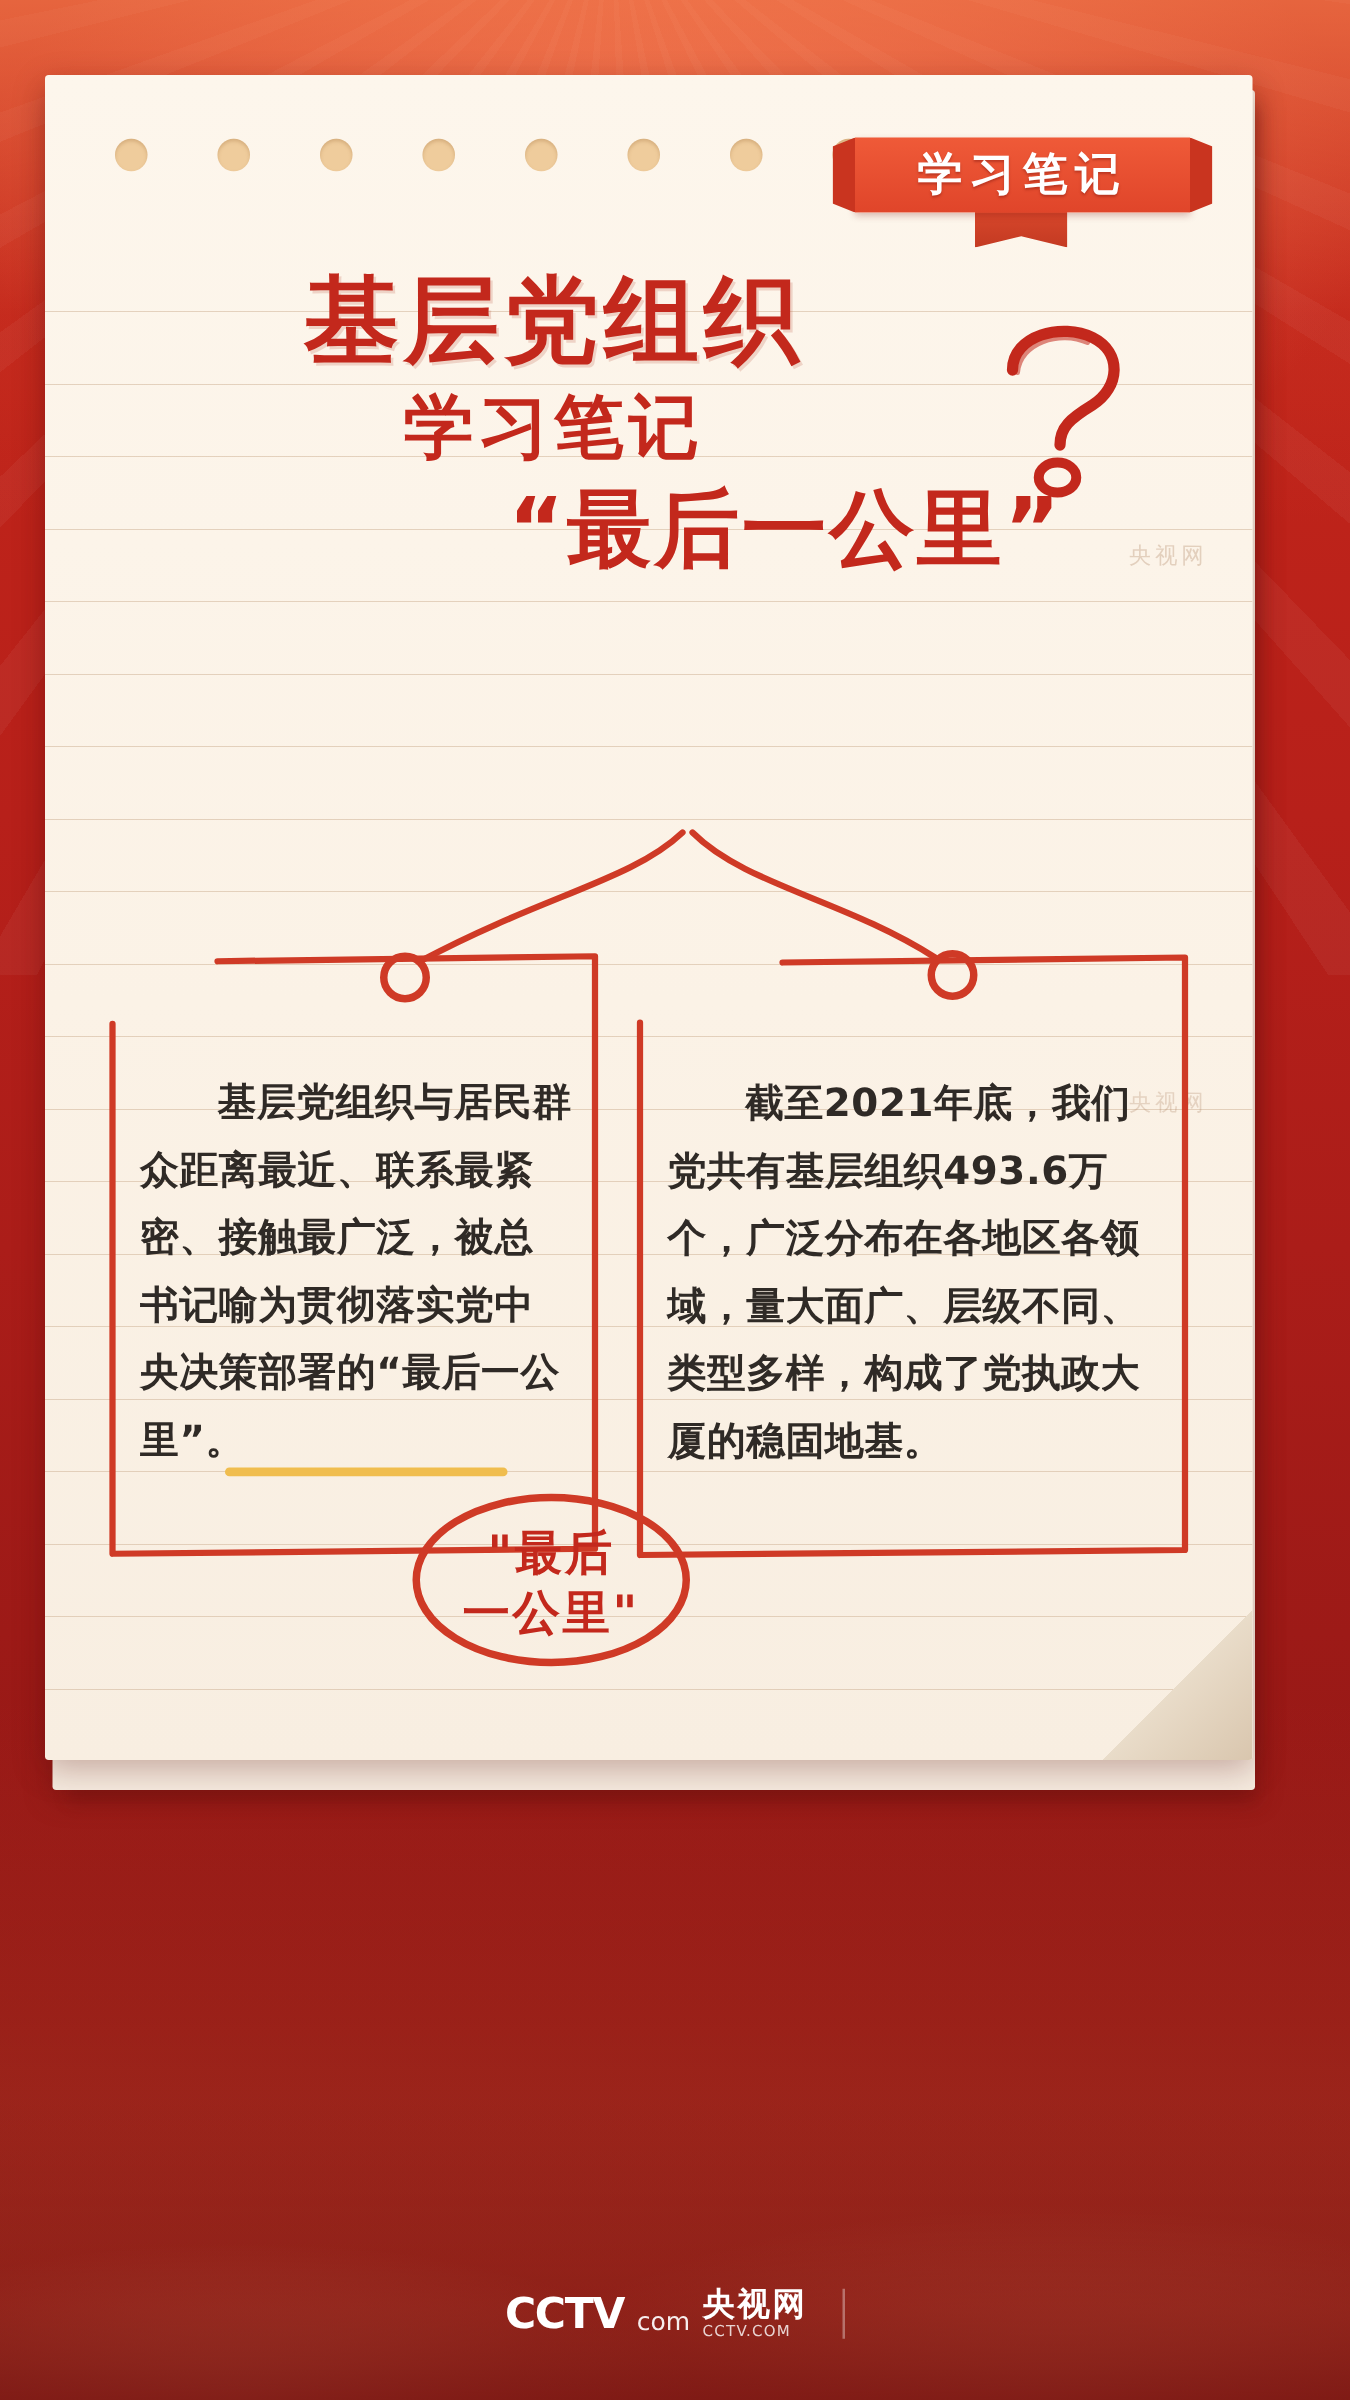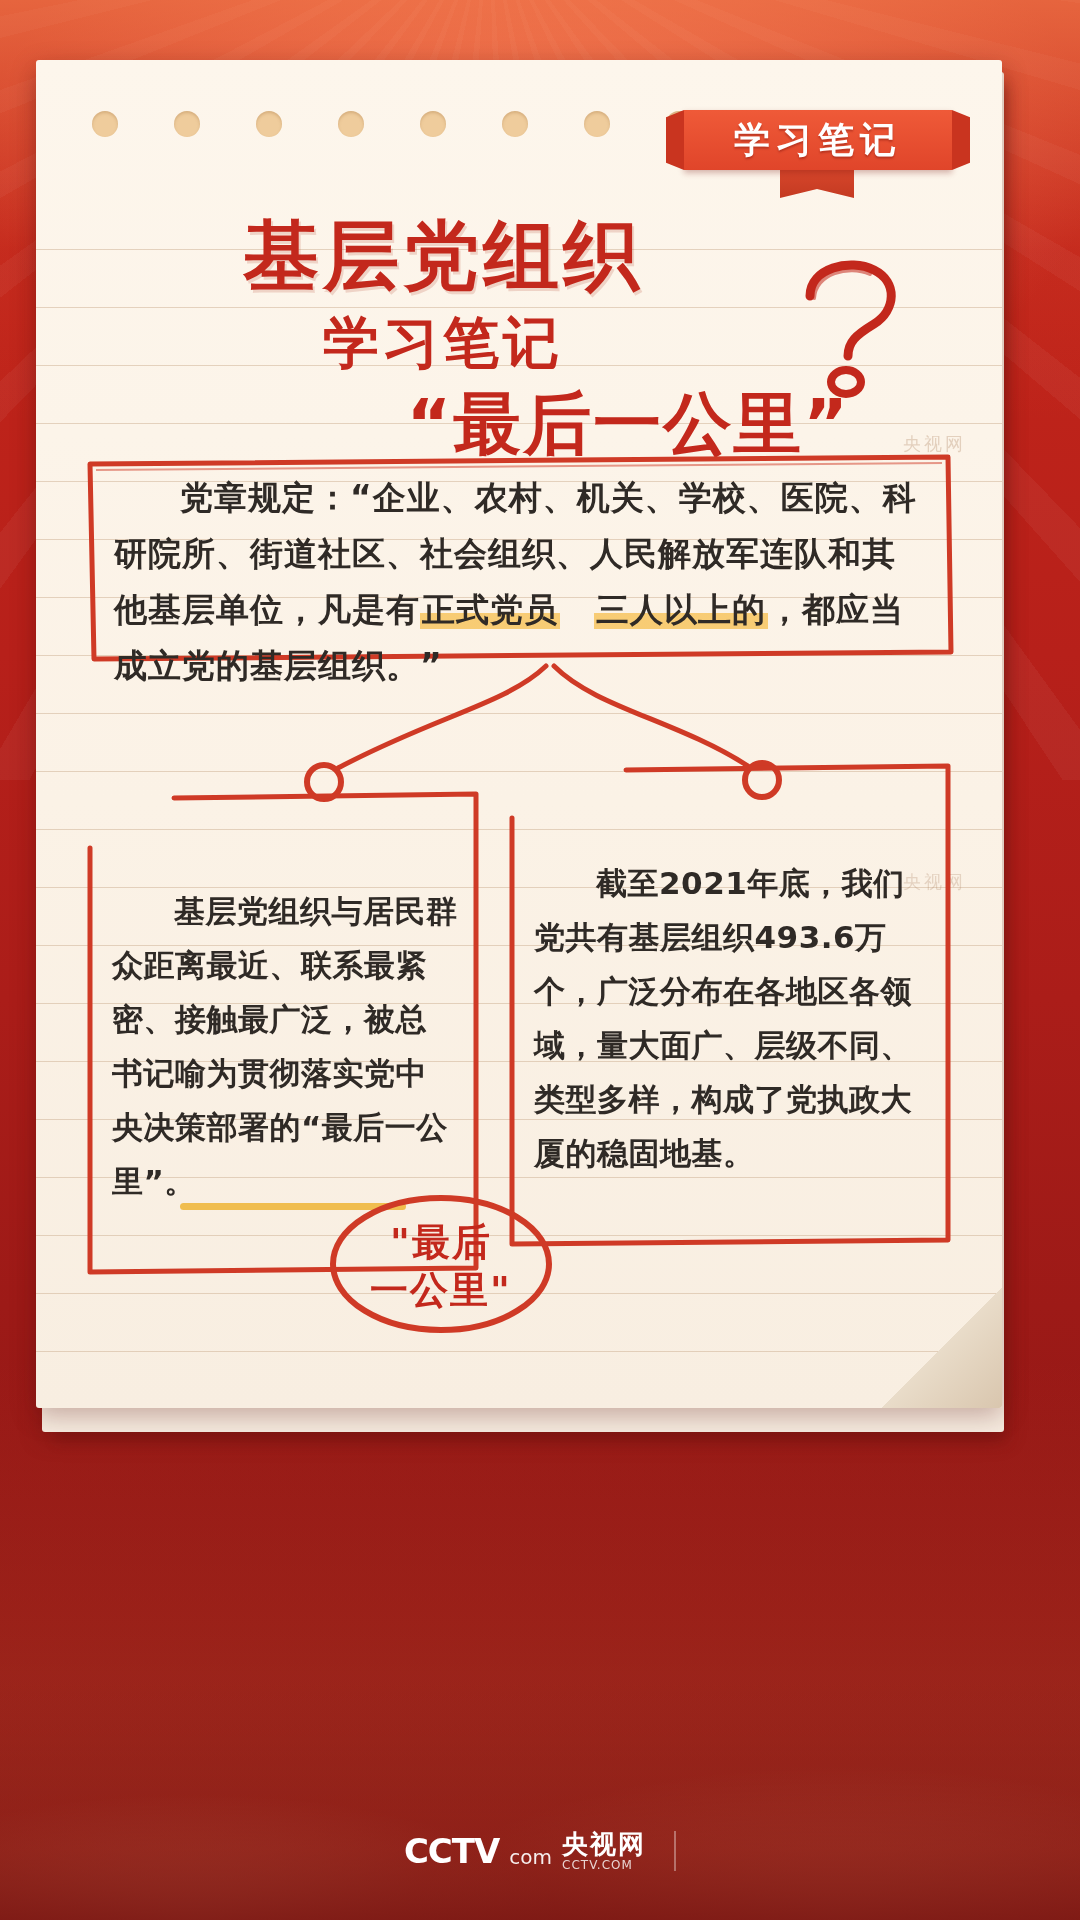--- a/index.html
+++ b/index.html
@@ -226,21 +226,21 @@
   
   .connectors {
     position: absolute;
     left: 40px; top: 596px;
     width: 890px; height: 170px;
   }
 
   
   .card-left {
     position: absolute;
-    left: 48px; top: 728px;
+    left: 48px; top: 699px;
     width: 400px; height: 490px;
   }
   .card-right {
     position: absolute;
     left: 470px; top: 700px;
     width: 448px; height: 490px;
   }
   .card-body {
     position: absolute;
     left: 28px; top: 96px;
@@ -388,29 +388,20 @@
     </div>
 
     <div class="qmark">
       <svg width="120" height="150" viewBox="0 0 120 150" fill="none">
         <path d="M20 44 C20 16, 60 6, 84 18 C108 30, 106 58, 84 72 C66 83, 58 90, 58 104" stroke="#c3281c" stroke-width="9" stroke-linecap="round" fill="none"></path>
         <path d="M24 46 C26 22, 58 12, 80 22" stroke="#c3281c" stroke-width="4" stroke-linecap="round" fill="none" opacity=".55"></path>
         <ellipse cx="56" cy="130" rx="15" ry="12" stroke="#c3281c" stroke-width="8" fill="none"></ellipse>
       </svg>
     </div>
 
-    <div class="card-quote">
-      <svg class="sketch-svg" width="870" height="212" viewBox="0 0 870 212" fill="none" style="position:absolute;inset:0;">
-        <path d="M6 12 L864 5 L867 200 L10 207 Z" stroke="#cf3a26" stroke-width="5" stroke-linejoin="round" fill="none"></path>
-        <path d="M12 18 L858 11" stroke="#cf3a26" stroke-width="2" opacity=".5" fill="none"></path>
-      </svg>
-      <div class="quote-text">
-        <span>党章规定：“企业、农村、机关、学校、医院、科研院所、街道社区、社会组织、人民解放军连队和其他基层单位，凡是有</span><span class="hl">正式党员</span><span>　</span><span class="hl">三人以上的</span><span>，都应当成立党的基层组织。”</span>
-      </div>
-    </div>
 
     <div class="connectors">
       <svg width="890" height="170" viewBox="0 0 890 170" fill="none">
         <path d="M470 10 C430 48, 360 60, 262 112" stroke="#cf3a26" stroke-width="5" stroke-linecap="round" fill="none"></path>
         <path d="M478 10 C520 52, 600 64, 672 110" stroke="#cf3a26" stroke-width="5" stroke-linecap="round" fill="none"></path>
         <circle cx="248" cy="126" r="17" stroke="#cf3a26" stroke-width="6" fill="none"></circle>
         <circle cx="686" cy="124" r="17" stroke="#cf3a26" stroke-width="6" fill="none"></circle>
       </svg>
     </div>
 

